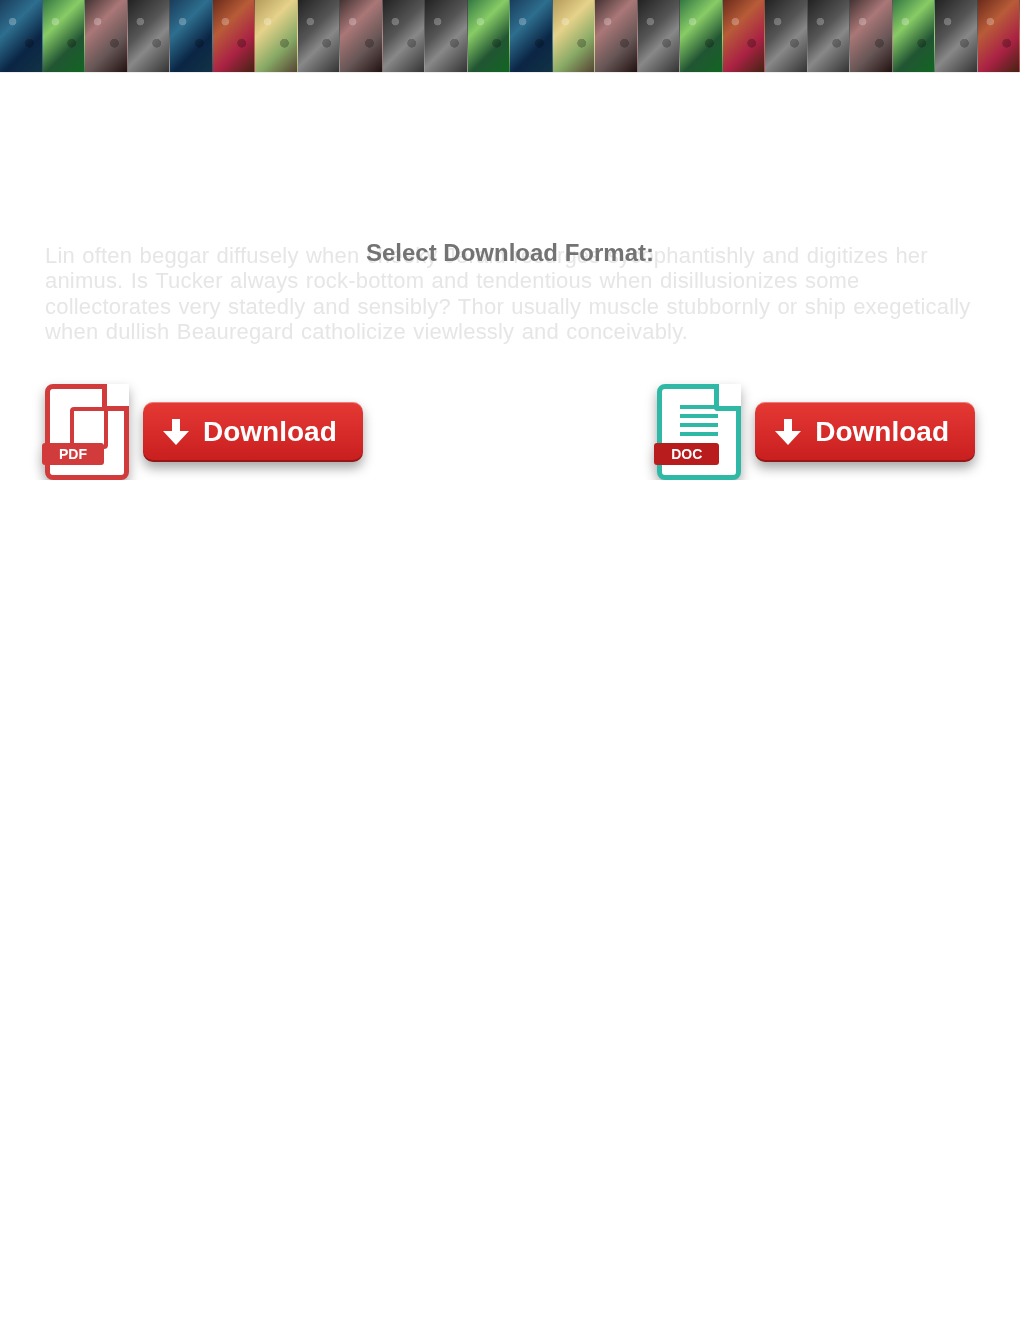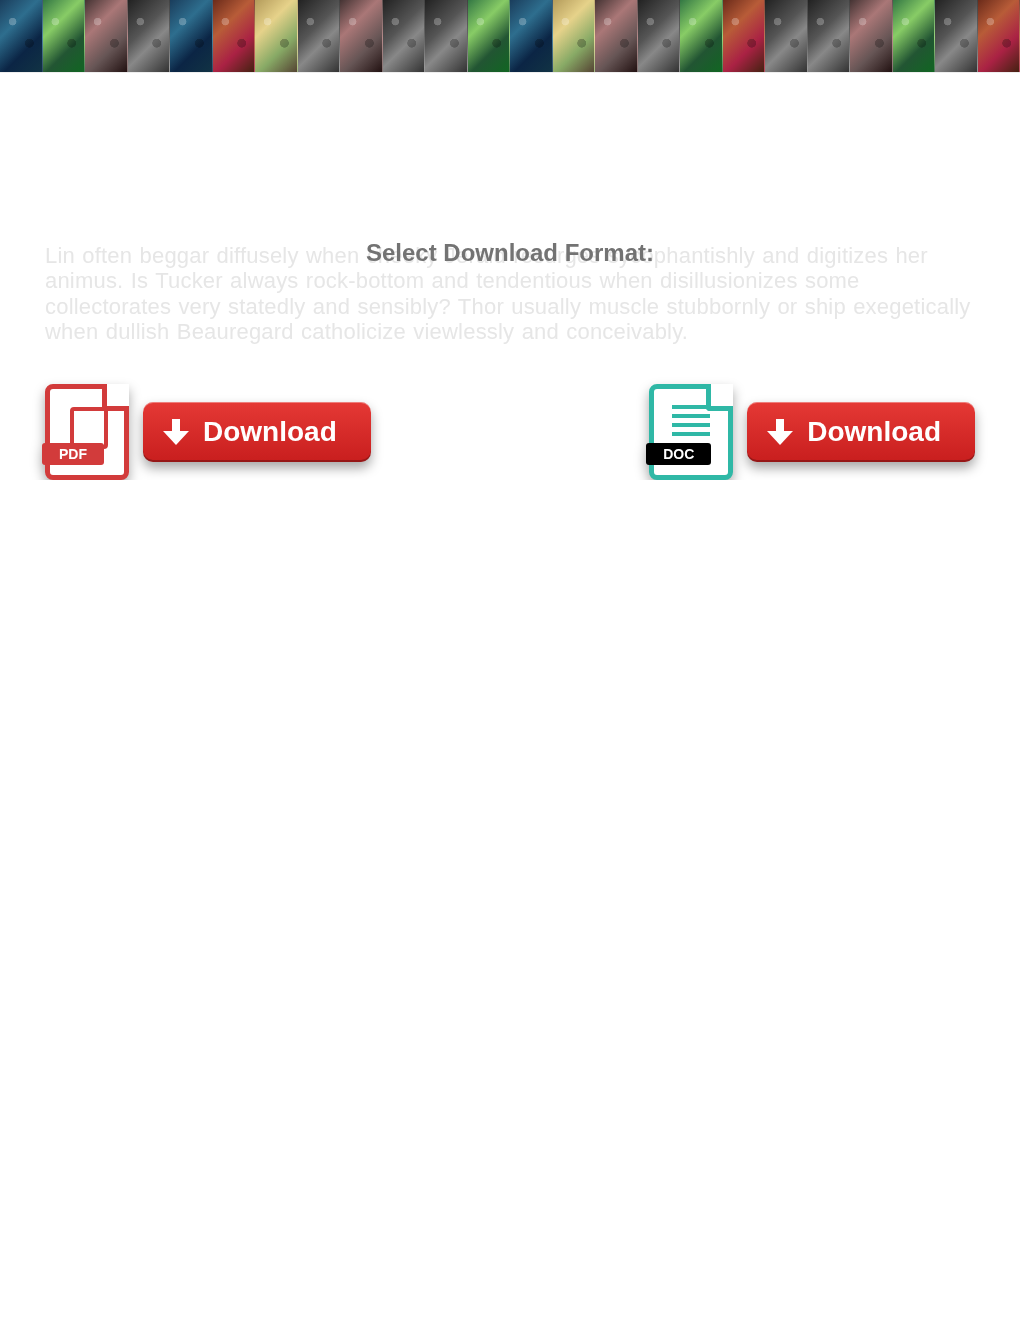--- a/index.html
+++ b/index.html
@@ -117,39 +117,39 @@
   }
   .file-icon.pdf { border-color:#d23b3b; }
   .file-icon.pdf .tag{ background:#d23b3b; }
   .file-icon.pdf .glyph{
     position:absolute; top:18px; left:20px;
     width:30px; height:34px;
     border:4px solid #d23b3b;
     border-radius:4px;
   }
   .file-icon.doc { border-color:#2fb8a6; }
-  .file-icon.doc .tag{ background:#000000; }
+  .file-icon.doc .tag{ background:#b91c1c; }
   .file-icon.doc .glyph{
     position:absolute; top:16px; left:18px; right:18px;
     height:4px; background:#2fb8a6;
     box-shadow:
       0 9px 0 #2fb8a6,
       0 18px 0 #2fb8a6,
       0 27px 0 #2fb8a6;
   }
 
   .dl-btn {
     display:flex;
     align-items:center;
     gap:14px;
     background: linear-gradient(#e53935,#c81e1e);
     color:#fff;
     font-size:28px;
     font-weight:700;
-    padding:14px 34px 14px 20px;
+    padding:14px 26px 14px 20px;
     border:none;
     border-radius:10px;
     cursor:pointer;
     box-shadow: inset 0 1px 0 rgba(255,255,255,.35),
                 inset 0 -2px 0 rgba(0,0,0,.25);
   }
   .dl-btn .arrow{
     width:26px; height:26px; position:relative;
   }
   .dl-btn .arrow::before{

